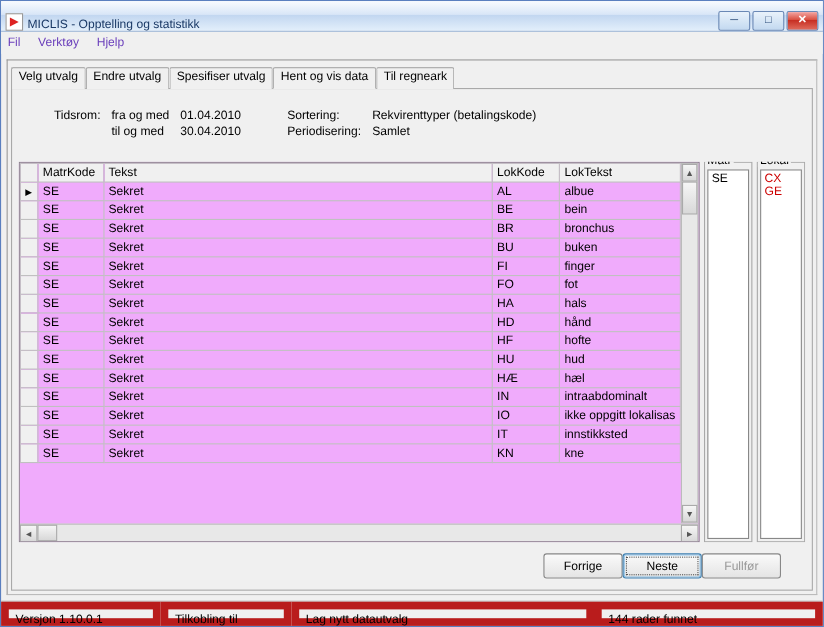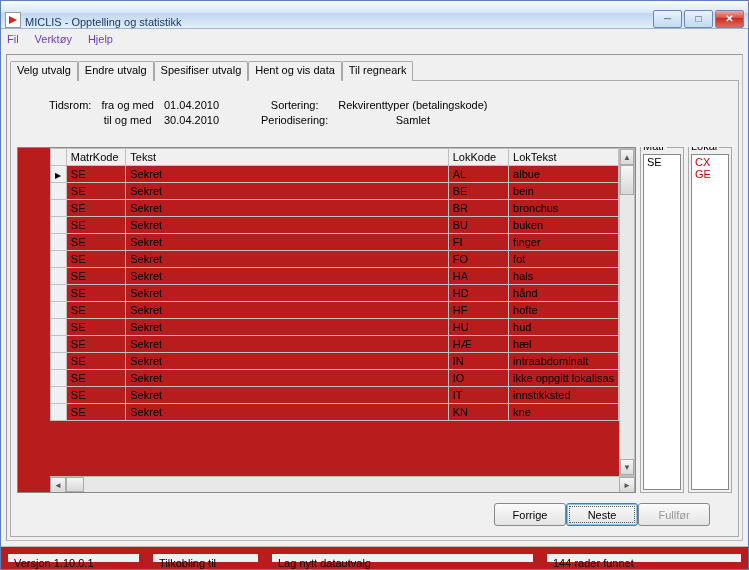--- a/index.html
+++ b/index.html
@@ -14,24 +14,24 @@
   .minbtn,.maxbtn { background:linear-gradient(to bottom,#e9f2fb,#c3d9f0); color:#2a4a78;}
   .closebtn { background:linear-gradient(to bottom,#f3a5a2,#d84c3d 45%,#c62e22 46%,#e06b5c); color:#fff; font-weight:bold;}
   .menubar { height:20px; display:flex; align-items:center; padding:0 6px; background:#f0f0f0; gap:16px; color:#6a3fbb; }
   .menubar span{cursor:default;}
   .client { flex:1; padding:5px; display:flex; flex-direction:column; }
   .inset { border:1px solid #bbb; border-top-color:#999; border-left-color:#999; background:#f0f0f0; flex:1; display:flex; flex-direction:column; padding:3px; }
   .tabs { display:flex; height:20px; margin-top:2px; }
   .tab { border:1px solid #a9a9a9; border-bottom:none; padding:2px 6px; background:#f0f0f0; margin-right:0px; border-radius:2px 2px 0 0; position:relative; top:1px;}
   .tab.active { background:#f0f0f0; z-index:2; border-bottom:1px solid #f0f0f0;}
   .tabbody { flex:1; border:1px solid #a9a9a9; background:#f0f0f0; display:flex; flex-direction:column; padding:6px; }
-  .info { display:flex; gap:30px; padding:10px 30px 18px 30px;text-align:center; }
+  .info { display:flex; gap:30px; padding:10px 30px 18px 30px; }
   .info td{padding:0 8px 1px 0;}
   .gridarea { flex:1; display:flex; gap:4px; overflow:hidden; }
-  .mainlist { flex:1; border:1px solid #888; background:#b91c1c; display:flex; flex-direction:column; overflow:hidden;padding-left:32px;}
+  .mainlist { flex:1; border:1px solid #888; background:#f0abfc; display:flex; flex-direction:column; overflow:hidden;}
   .tbl { border-collapse:collapse; width:100%; }
   .tbl th, .tbl td { border:1px solid #c0c0c0; padding:1px 4px; text-align:left; height:17px; white-space:nowrap; overflow:hidden;}
   .tbl th { background:#f0f0f0; font-weight:normal; cursor:default;}
   .rowhdr { width:14px; background:#f0f0f0; border:1px solid #c0c0c0;}
   .cursor::before{content:"▶"; font-size:8px; color:#000;}
   col.c-rh{width:16px;} col.c-mk{width:60px;} col.c-tk{width:380px;} col.c-lk{width:62px;} col.c-lt{width:auto;}
   .vscroll{width:16px;background:#e8e8e8;border:1px solid #bbb;display:flex;flex-direction:column;}
   .sbtn{height:16px;background:linear-gradient(#f6f6f6,#d8d8d8);border:1px solid #aaa;display:flex;align-items:center;justify-content:center;font-size:8px;color:#555;}
   .sthumb{height:30px;background:linear-gradient(#f6f6f6,#d8d8d8);border:1px solid #aaa;margin-top:0;}
   .hscroll{height:16px;background:#e8e8e8;border-top:1px solid #bbb;display:flex;}

